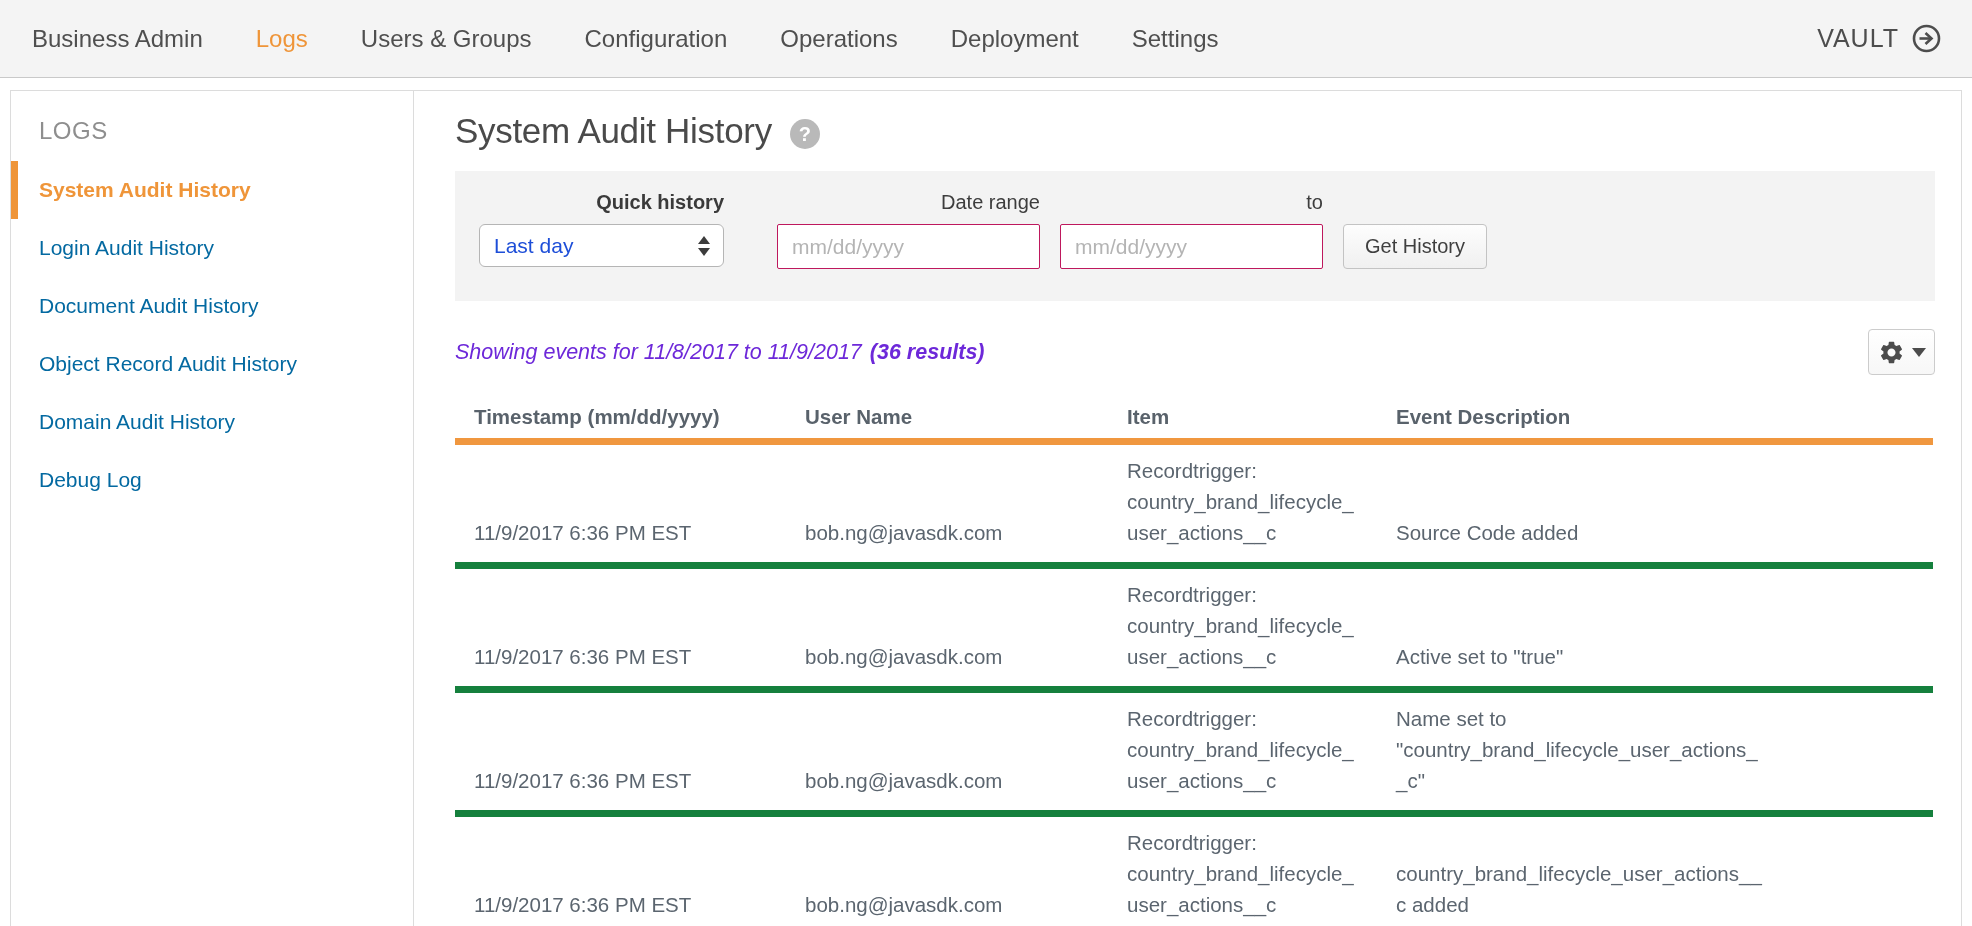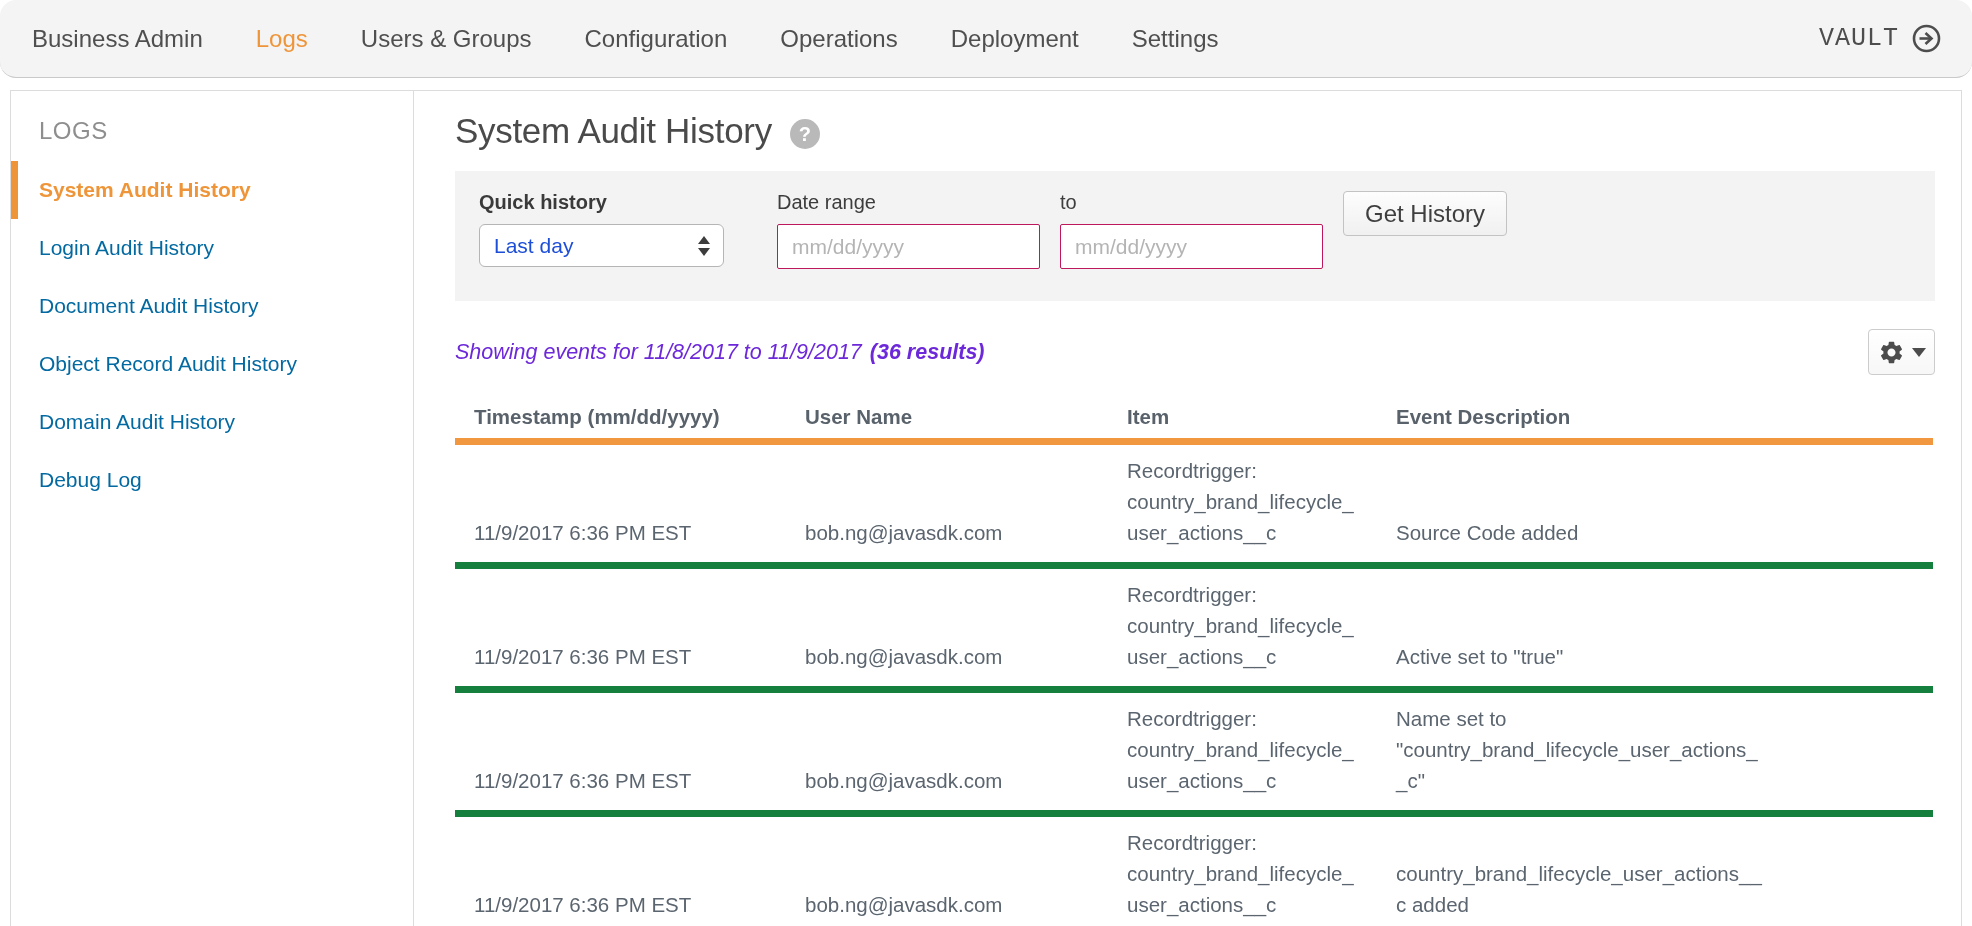--- a/index.html
+++ b/index.html
@@ -9,27 +9,27 @@
     background:#ffffff;
     font-family:"Liberation Sans","DejaVu Sans",sans-serif;
     overflow:hidden;
     color:#4a4a4a;
   }
 
   
   .topnav {
     position:absolute; left:0; top:0; width:1972px; height:78px;
     background:#f4f4f4; border-bottom:1px solid #c9c9c9;
-    display:flex; align-items:center; padding:0 30px 0 32px;border-radius:16px;
+    display:flex; align-items:center; padding:0 30px 0 32px;
   }
   .nav-item {
     font-size:24px; color:#4f4f4f; margin-right:53px; cursor:pointer; white-space:nowrap;
   }
   .nav-item.active { color:#EF9539; }
-  .vault-area { margin-left:auto; display:flex; align-items:center; gap:12px; cursor:pointer;font-family:Liberation Mono, monospace; }
+  .vault-area { margin-left:auto; display:flex; align-items:center; gap:12px; cursor:pointer; }
   .vault-label { font-size:25px; color:#4d4d4d; letter-spacing:1px; }
 
   
   .panel {
     position:absolute; left:10px; top:90px; width:1952px; height:840px;
     background:#fff; border:1px solid #dcdcdc; border-bottom:none;
     display:flex;
   }
 
   
@@ -49,39 +49,39 @@
     width:30px; height:30px; border-radius:50%; background:#b9b9b9; color:#fff;
     font-size:20px; font-weight:bold; display:flex; align-items:center; justify-content:center;
     margin-top:6px; cursor:pointer;
   }
 
   
   .filter-bar {
     margin-top:20px; width:1480px; height:130px; background:#f3f3f3;
     display:flex; padding:20px 0 0 24px;
   }
-  .fgroup { display:flex; flex-direction:column; }
+  .fgroup { display:flex; flex-direction:column;align-items:flex-end; }
   .flabel { font-size:20px; color:#3d3d3d; height:22px; margin-bottom:11px; }
   .flabel.bold { font-weight:bold; color:#3a3a3a; }
   .select-box {
     width:245px; height:43px; background:#fff; border:1px solid #b5b5b5; border-radius:6px;
     display:flex; align-items:center; padding:0 13px 0 14px; font-size:21px; color:#1d4ed8;
     cursor:pointer;
   }
   .select-arrows { margin-left:auto; display:flex; flex-direction:column; align-items:center; }
   .arr-up { width:0; height:0; border-left:6px solid transparent; border-right:6px solid transparent; border-bottom:8px solid #3c3c3c; margin-bottom:4px; }
   .arr-down { width:0; height:0; border-left:6px solid transparent; border-right:6px solid transparent; border-top:8px solid #3c3c3c; }
   .date-input {
     width:263px; height:45px; border:1px solid #be185d; border-radius:2px; background:#fff;
     padding:0 14px; font-size:21px; color:#333; font-family:inherit; outline:none;
   }
   .date-input::placeholder { color:#b4b4b4; }
   .gap53 { width:53px; } .gap20 { width:20px; }
   .get-history-btn {
-    height:45px; padding:0 21px; font-size:24px; color:#3f3f3f;
+    margin-top:33px; height:45px; padding:0 21px; font-size:20px; color:#3f3f3f;
     background:linear-gradient(#fdfdfd,#f0f0f0); border:1px solid #c3c3c3; border-radius:4px;
     font-family:inherit; cursor:pointer;
   }
 
   
   .results-row { width:1480px; margin-top:28px; display:flex; justify-content:space-between; align-items:center; height:46px; }
   .results-text { font-style:italic; font-size:21.5px; color:#6d28d9; }
   .results-count { font-weight:bold; margin-left:8px; }
   .gear-btn {
     width:67px; height:46px; border:1px solid #ccc; border-radius:4px;

